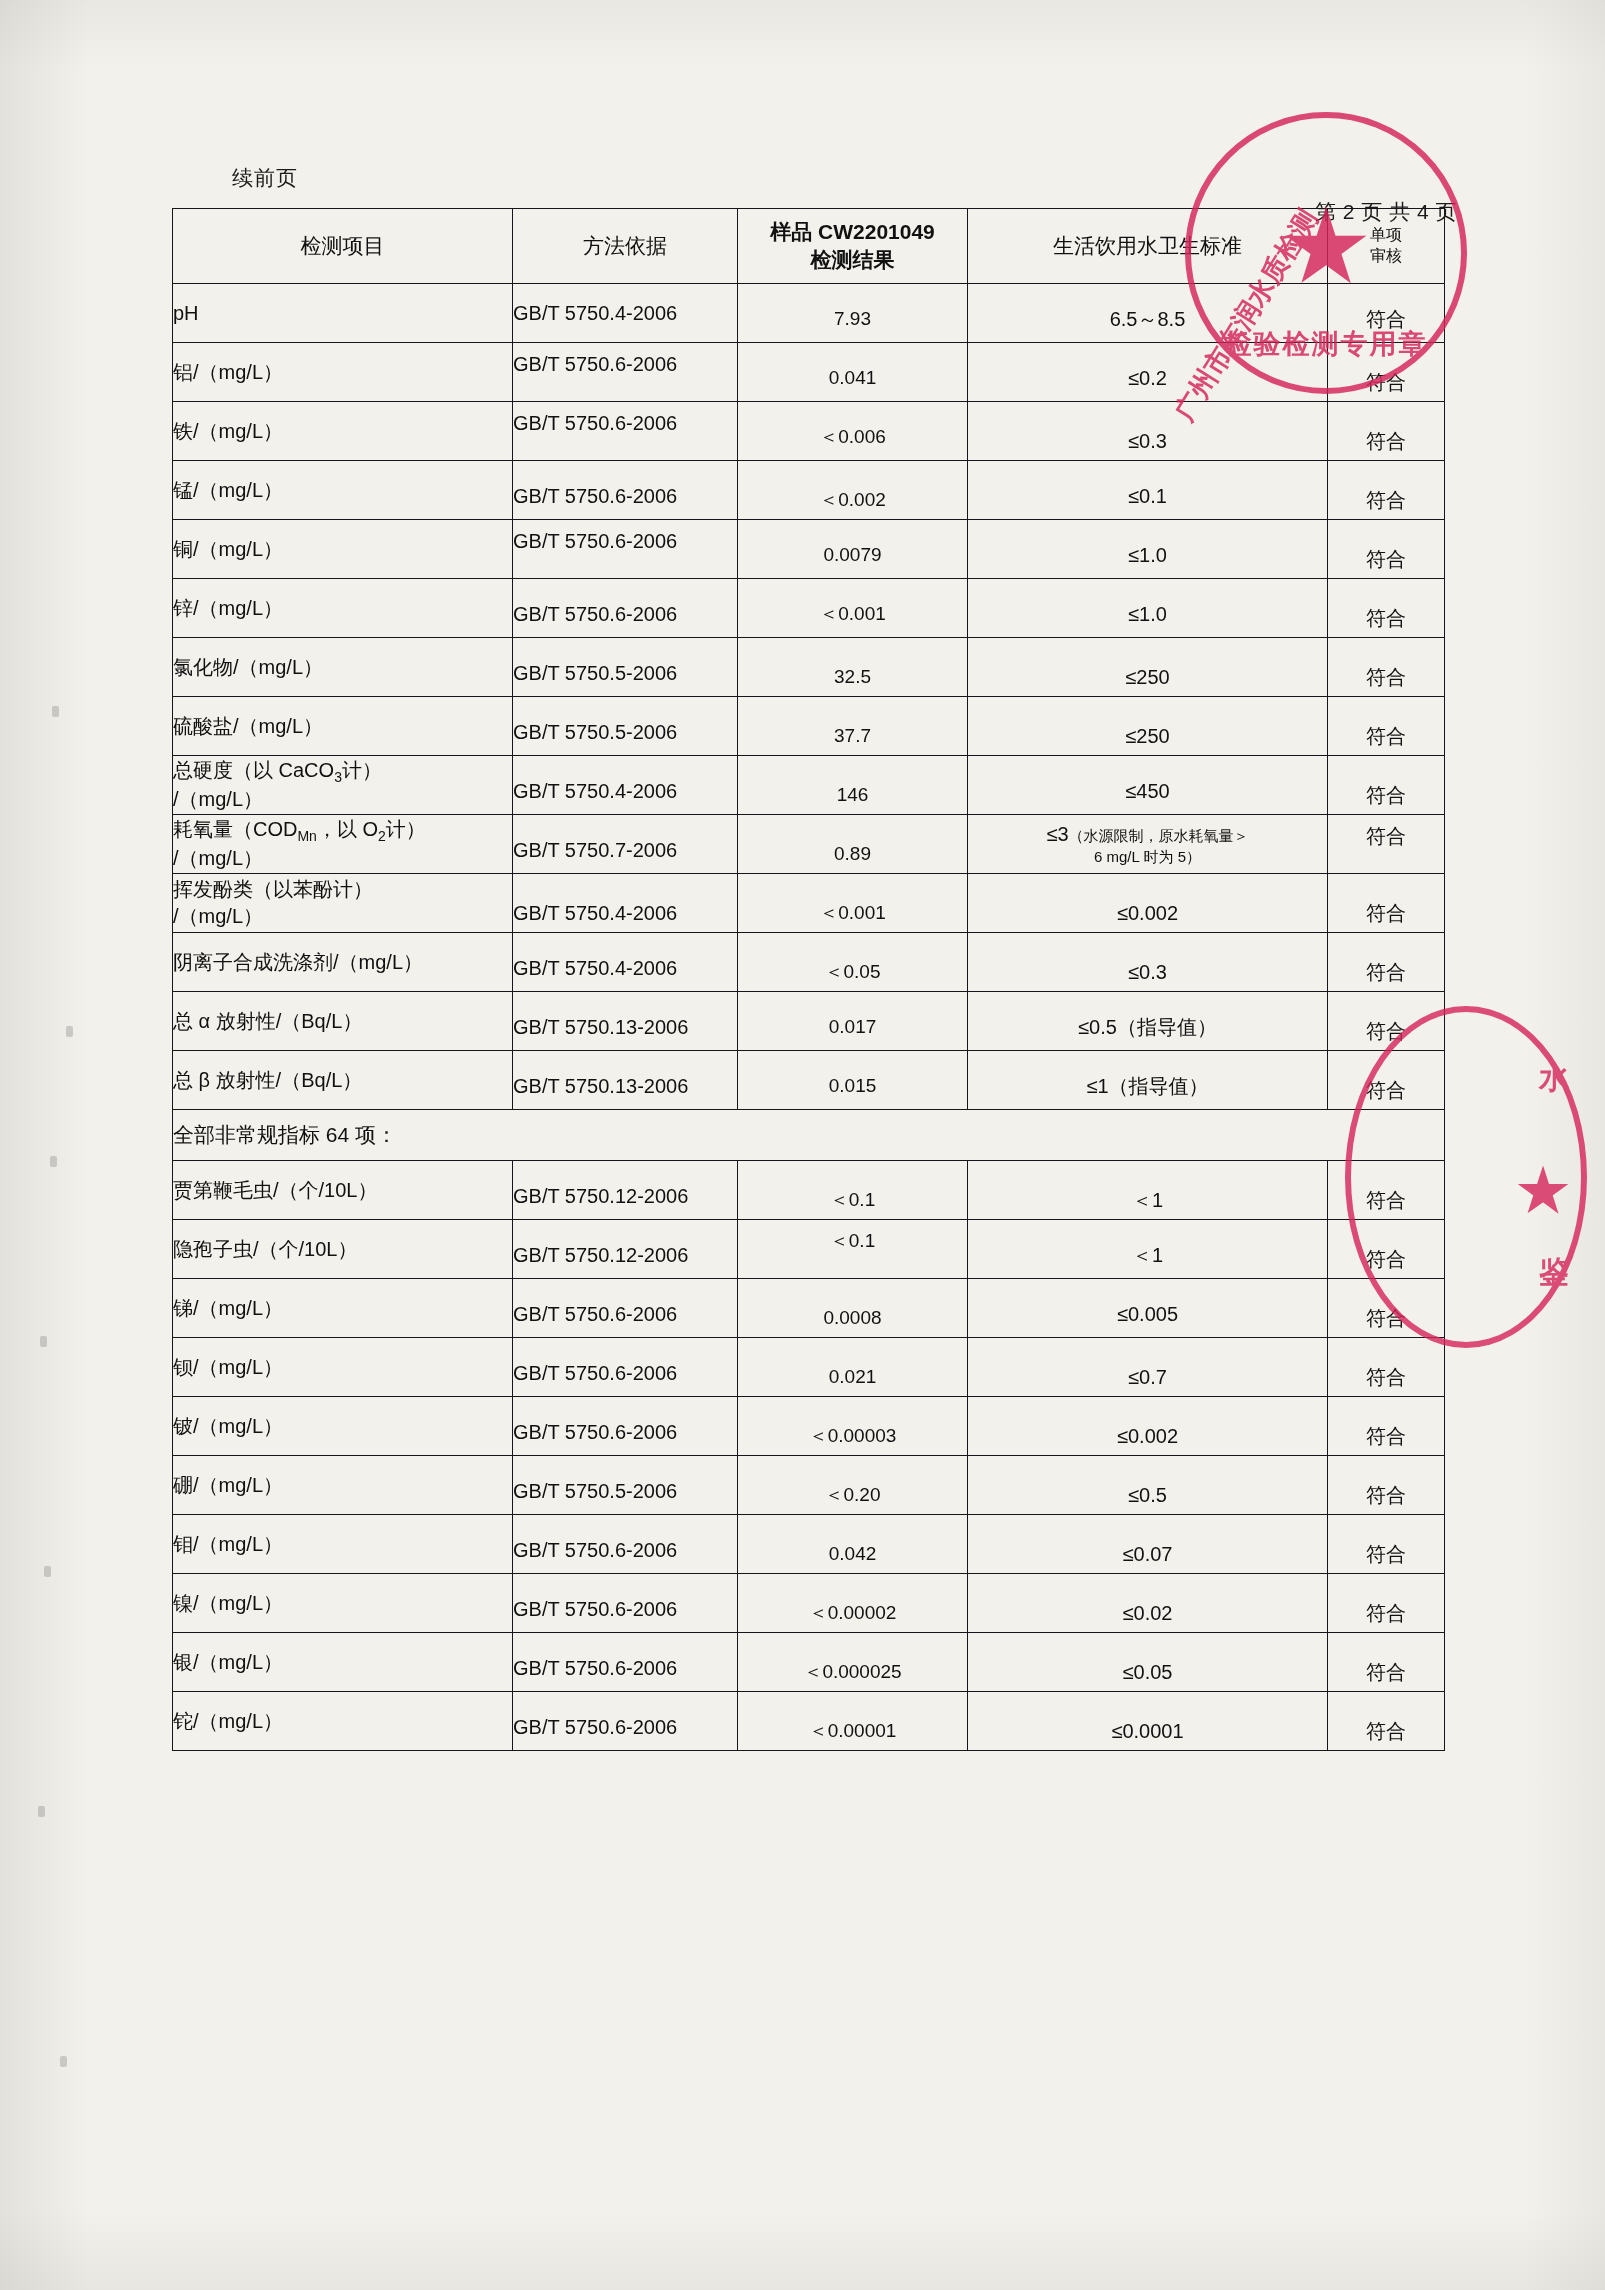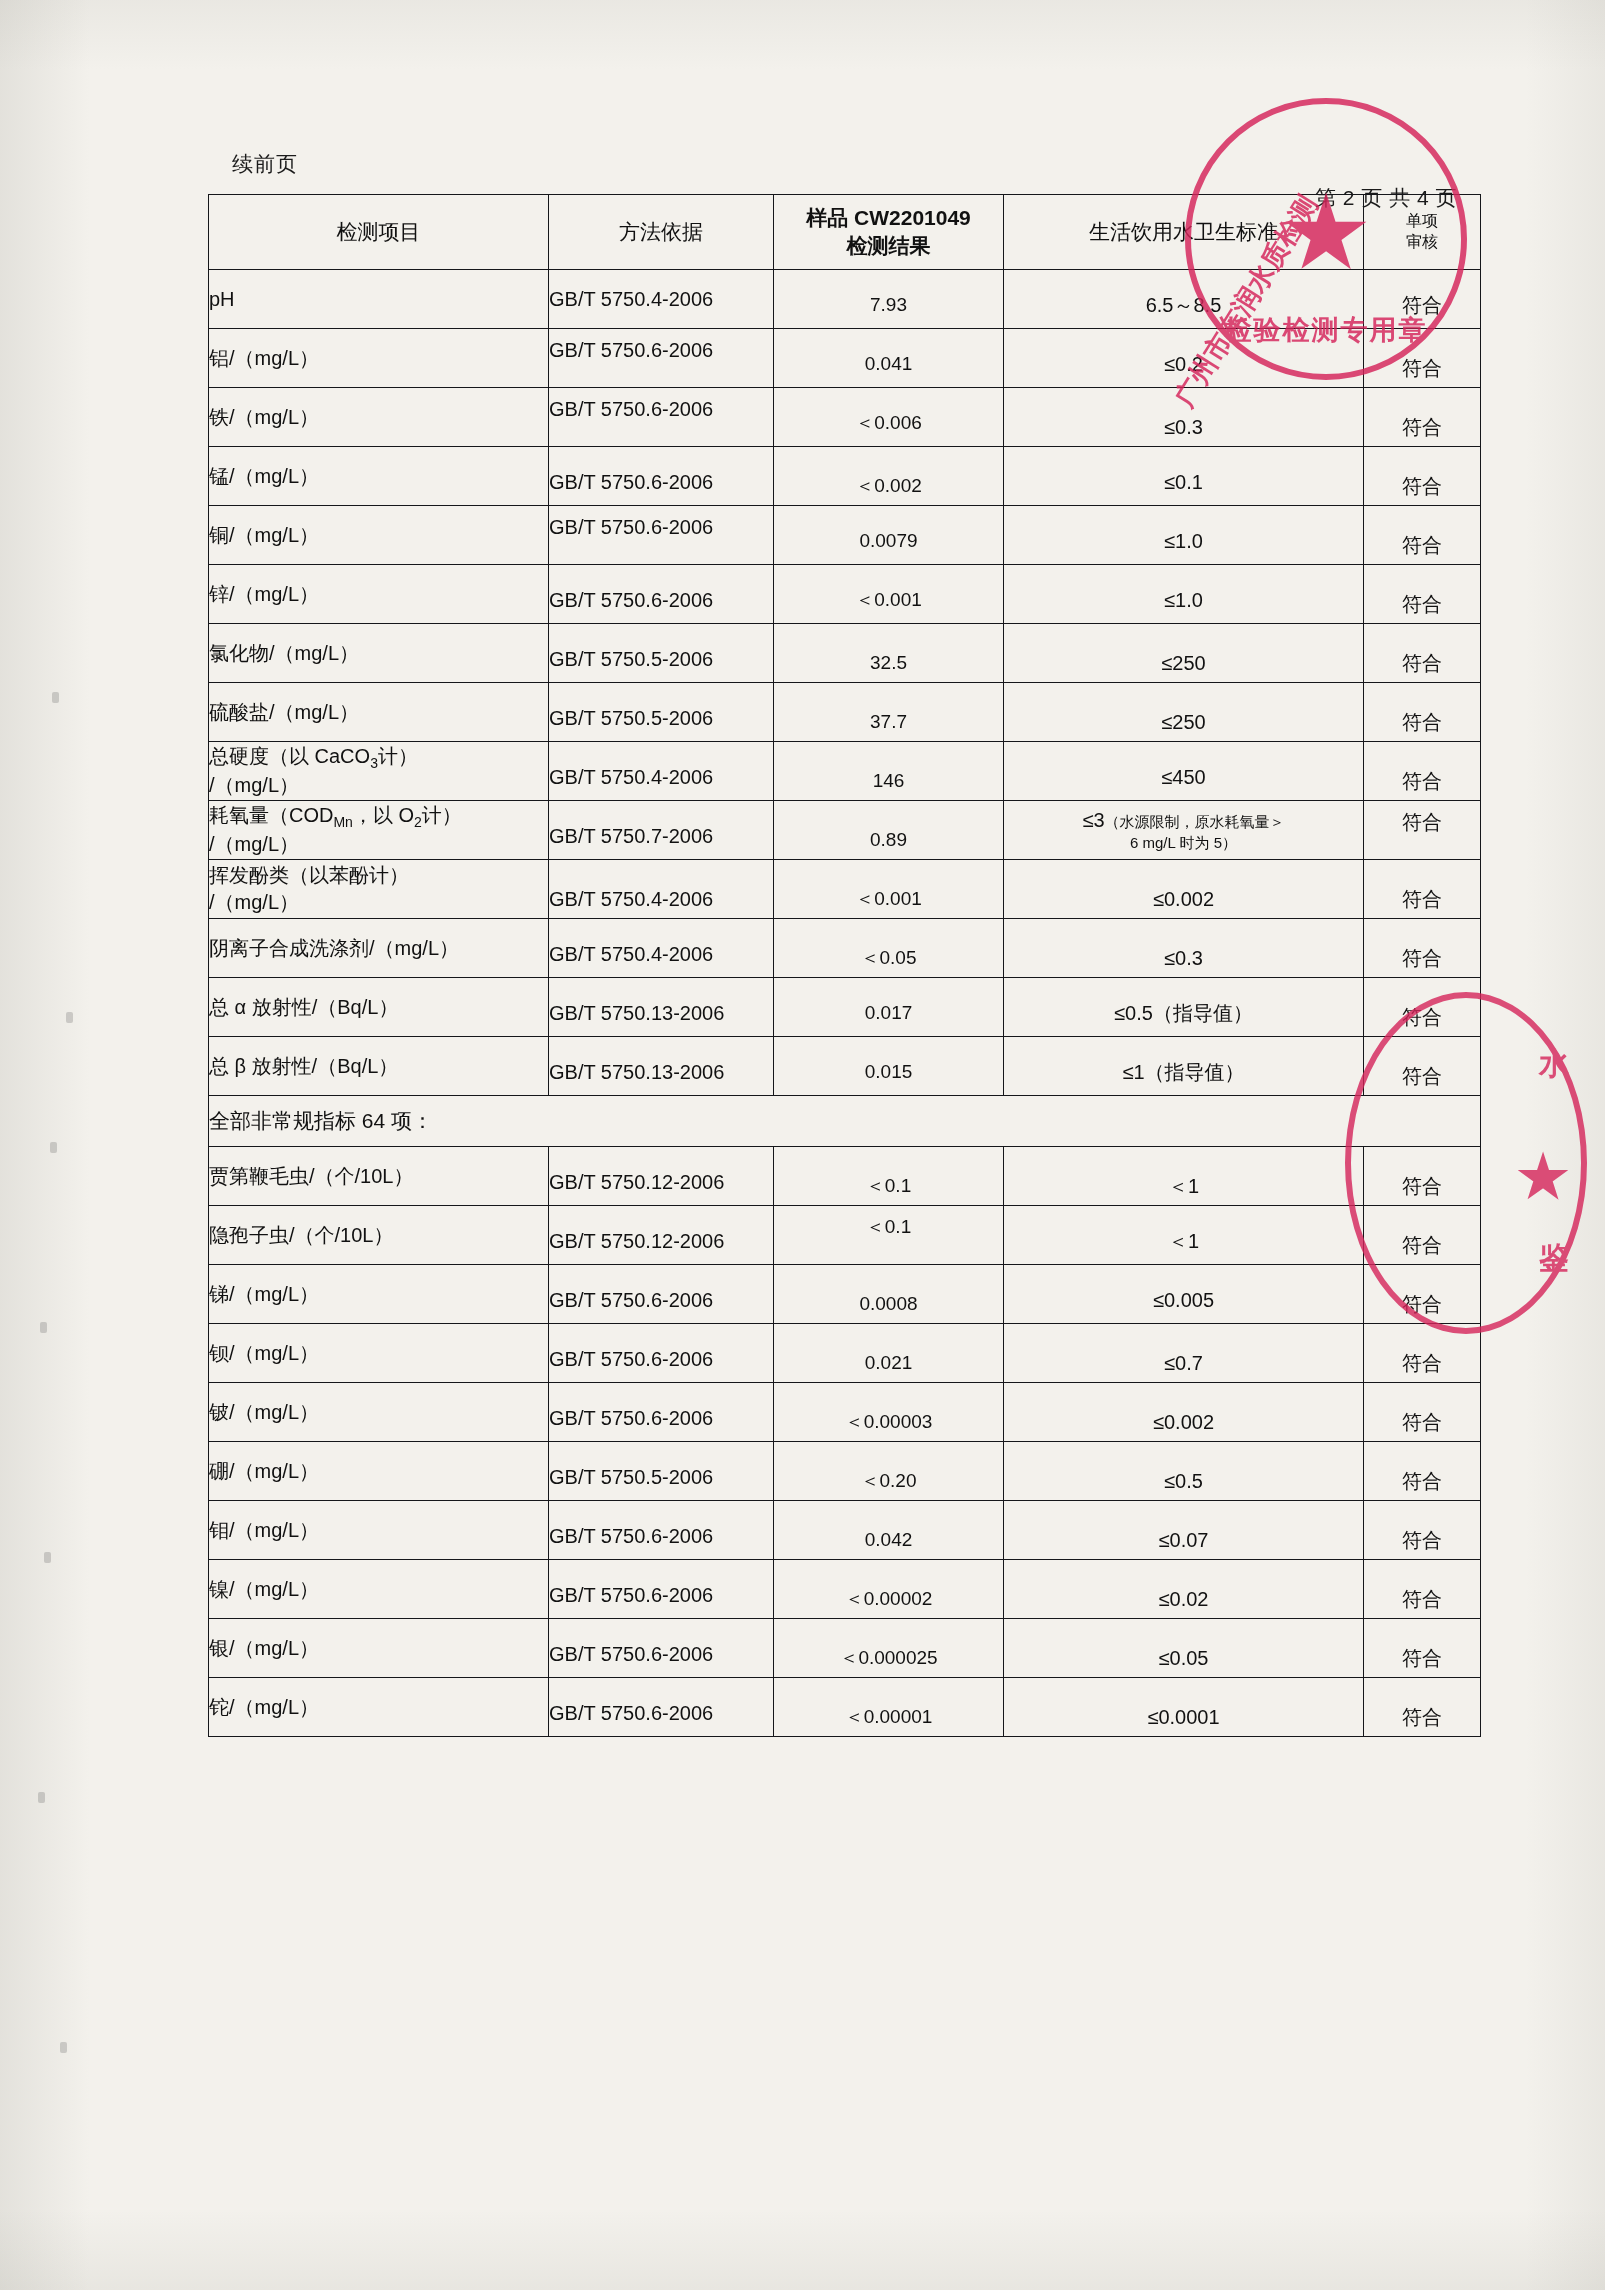--- a/index.html
+++ b/index.html
@@ -23,21 +23,21 @@
     inset: 0;
     background:
       linear-gradient(90deg, rgba(120,120,110,0.13) 0px, rgba(255,255,255,0) 90px),
       linear-gradient(180deg, rgba(150,150,140,0.10) 0px, rgba(255,255,255,0) 70px),
       linear-gradient(0deg, rgba(150,150,140,0.12) 0px, rgba(255,255,255,0) 80px),
       linear-gradient(270deg, rgba(140,140,130,0.10) 0px, rgba(255,255,255,0) 80px);
     pointer-events: none;
   }
   .doc {
     position: absolute;
-    left: 0; top: 2px;
+    left: 0; top: 16px;
     width: 1605px;
     height: 2114px;
     text-decoration: underline;
   }
   .cont-label {
     position: absolute;
     left: 232px;
     top: 148px;
     font-size: 21px;
     color: #1b1b1b;
@@ -54,21 +54,20 @@
     white-space: nowrap;
   }
   table.main {
     position: absolute;
     left: 172px;
     top: 192px;
     width: 1272px;
     border-collapse: collapse;
     table-layout: fixed;
     background: transparent;
-    margin-left: 36px;
   }
   table.main td, table.main th {
     border: 1.4px solid #15161a;
     padding: 0;
     vertical-align: middle;
     color: #111;
     font-weight: normal;
   }
   col.c1 { width: 340px; }
   col.c2 { width: 225px; }

